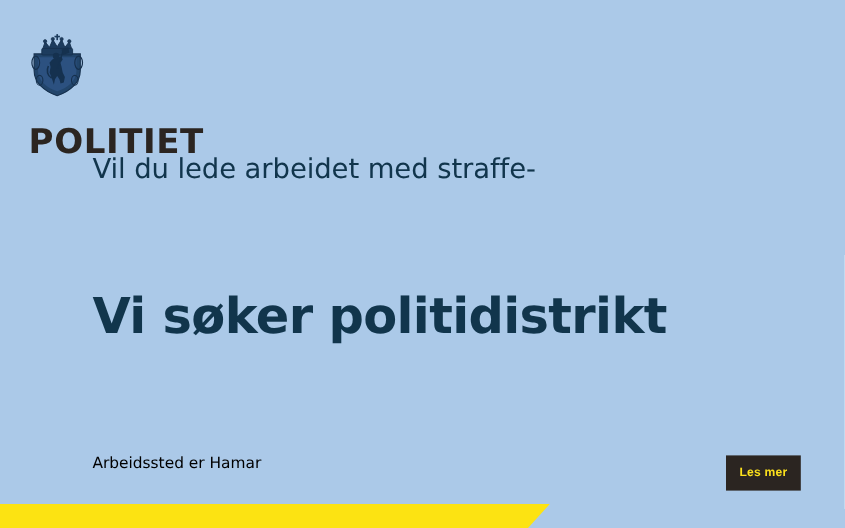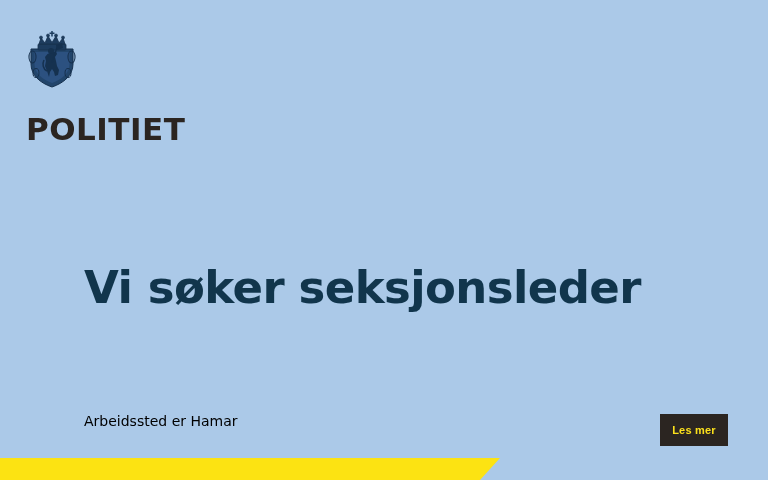--- a/index.html
+++ b/index.html
@@ -167,25 +167,26 @@
 
         <path d="M60 28 L72 24 L74 34 L62 38 Z" fill="#15314f"></path>
 
         <path d="M42 80 C34 76 32 66 36 58" fill="none" stroke="#15314f" stroke-width="3"></path>
       </svg>
     </span>
     <span class="brand-wordmark">POLITIET</span>
   </div>
 
   <div class="kicker">
+    <span class="kicker-line">Vil du lede arbeidet med straffe-</span>
   </div>
 
   <div class="headline">
     <span class="lead">Vi søker</span>
-    <span class="role">seksjonsleder</span>
+    <span class="role">politidistrikt</span>
   </div>
 
   <div class="location">Arbeidssted er Hamar</div>
 
   <button class="cta" type="button">
     <span class="cta-label">Les mer</span>
   </button>
 
   <div class="accent-band"></div>
 

